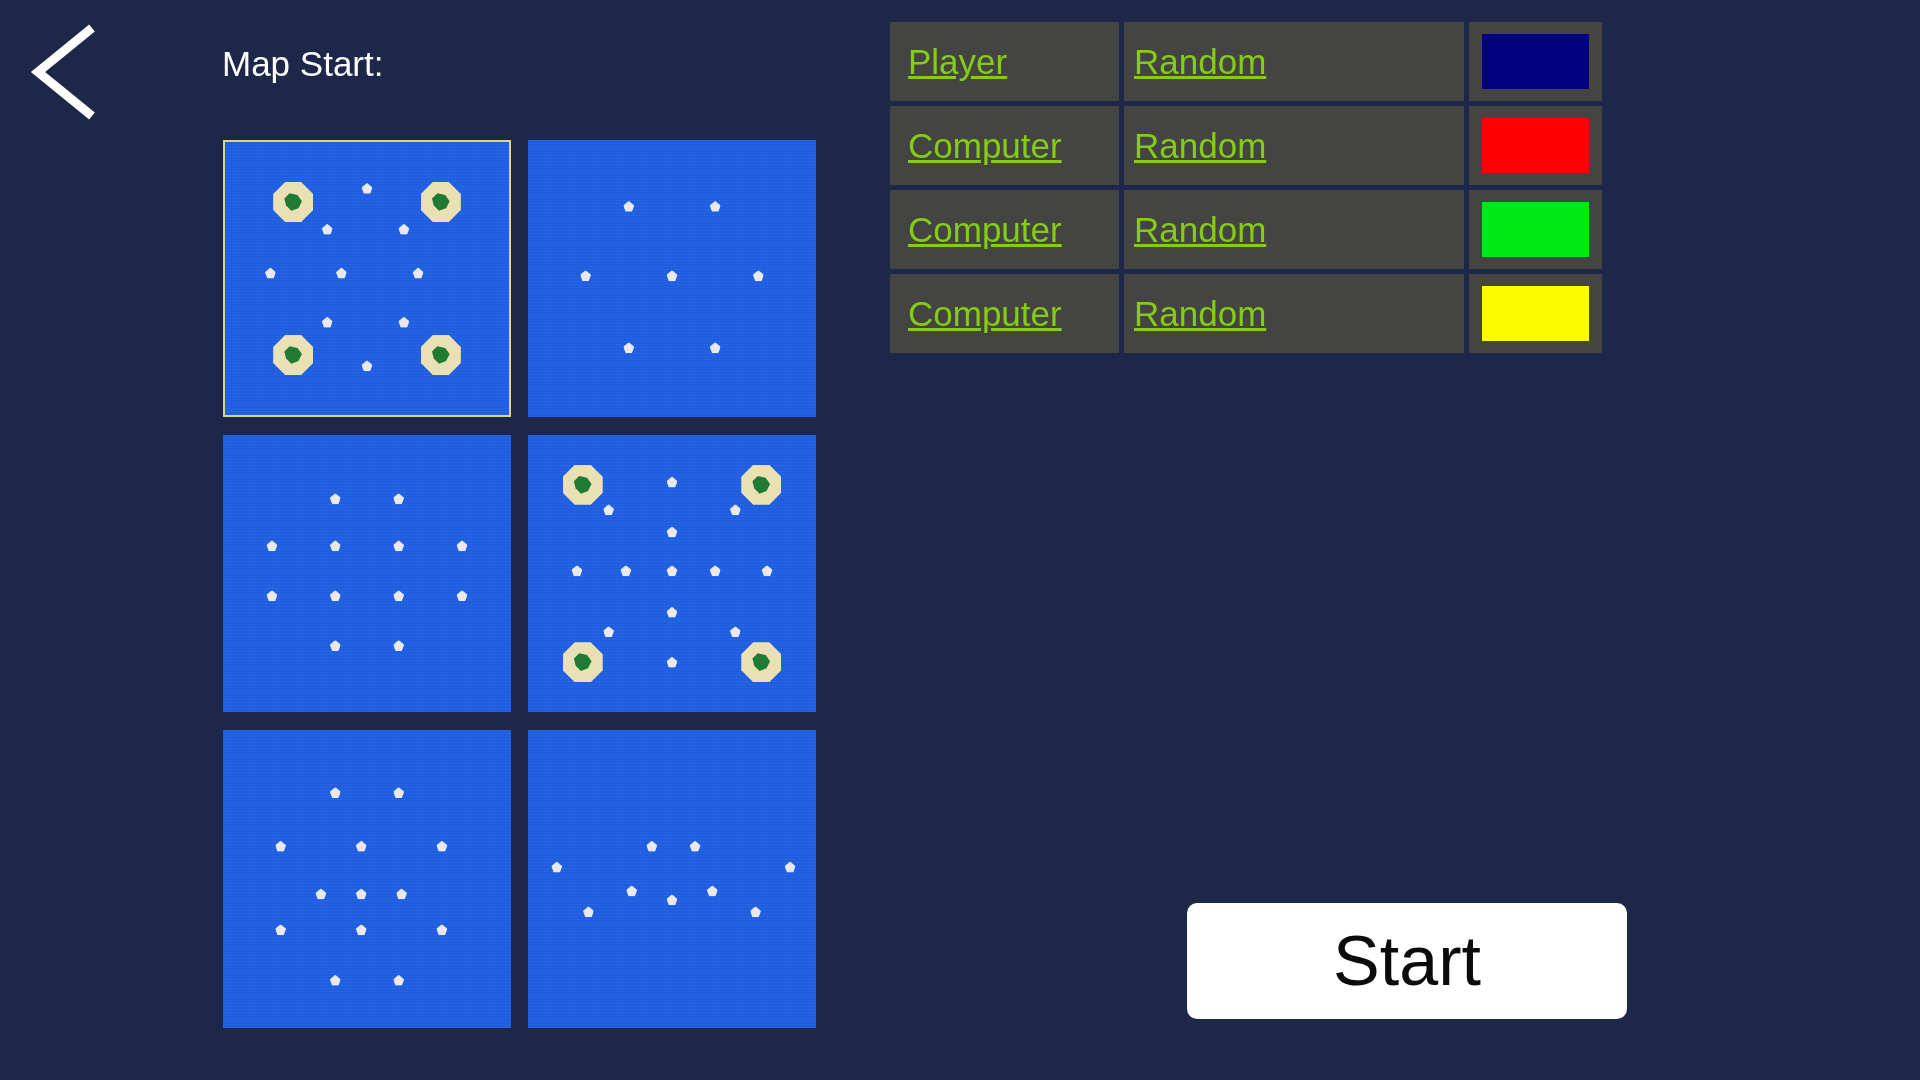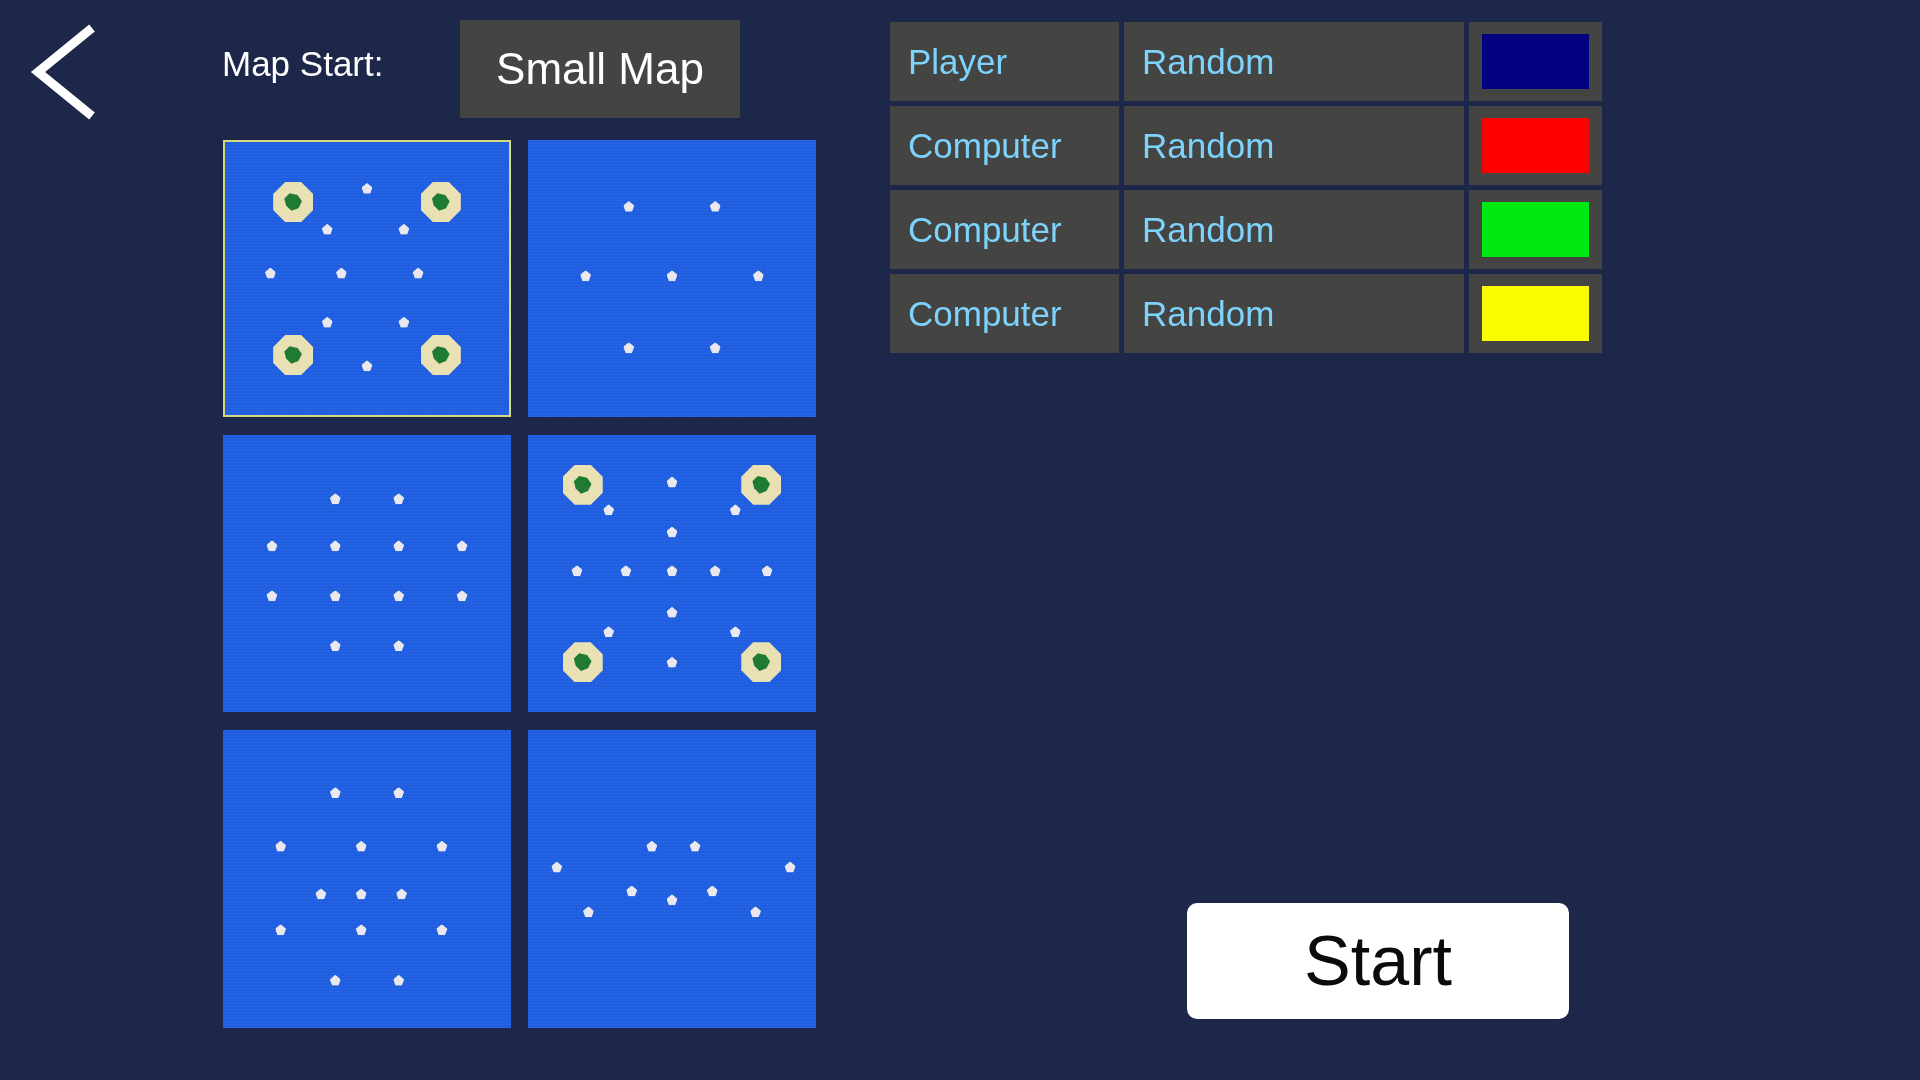--- a/index.html
+++ b/index.html
@@ -156,43 +156,44 @@
     height: 79px;
   }
   .cell {
     background: #444442;
     display: flex;
     align-items: center;
     box-sizing: border-box;
     cursor: pointer;
   }
   .cell-name  { width: 229px; padding-left: 18px; }
-  .cell-kind  { width: 340px; padding-left: 18px; }
+  .cell-kind  { width: 340px; padding-left: 10px; }
   .cell-color {
     width: 133px;
     justify-content: center;
     padding: 0;
   }
   .cell span {
-    color: #7dd3fc;
+    color: #84cc16;
     font-size: 35px;
     line-height: 1;
     white-space: nowrap;
+    text-decoration: underline;
   }
   .swatch {
     width: 107px;
     height: 55px;
   }
 
   
   .start-btn {
     position: absolute;
     left: 1187px;
     top: 903px;
-    width: 382px;
+    width: 440px;
     height: 116px;
     background: #ffffff;
     border-radius: 10px;
     display: flex;
     align-items: center;
     justify-content: center;
     cursor: pointer;
   }
   .start-btn span {
     color: #0b0b0b;
@@ -206,23 +207,20 @@
 <div id="root">
 
   <div class="back-arrow">
     <svg width="74" height="100" viewBox="0 0 74 100">
       <polyline points="64,6 10,50 64,94" fill="none" stroke="#ffffff" stroke-width="9"></polyline>
     </svg>
   </div>
 
 
   <div class="maptype-label">Map Start:</div>
-  <div class="maptype-select">
-    <span>Small Map</span>
-  </div>
 
   <div class="map-grid" id="map-grid">
       <div class="map-thumb selected">
         <div class="island" style="left: 24%; top: 22%;"></div>
         <div class="island" style="left: 76%; top: 22%;"></div>
         <div class="island" style="left: 24%; top: 78%;"></div>
         <div class="island" style="left: 76%; top: 78%;"></div>
         <div class="reef" style="left: 50%; top: 17%;"></div>
         <div class="reef" style="left: 36%; top: 32%;"></div>
         <div class="reef" style="left: 63%; top: 32%;"></div>

